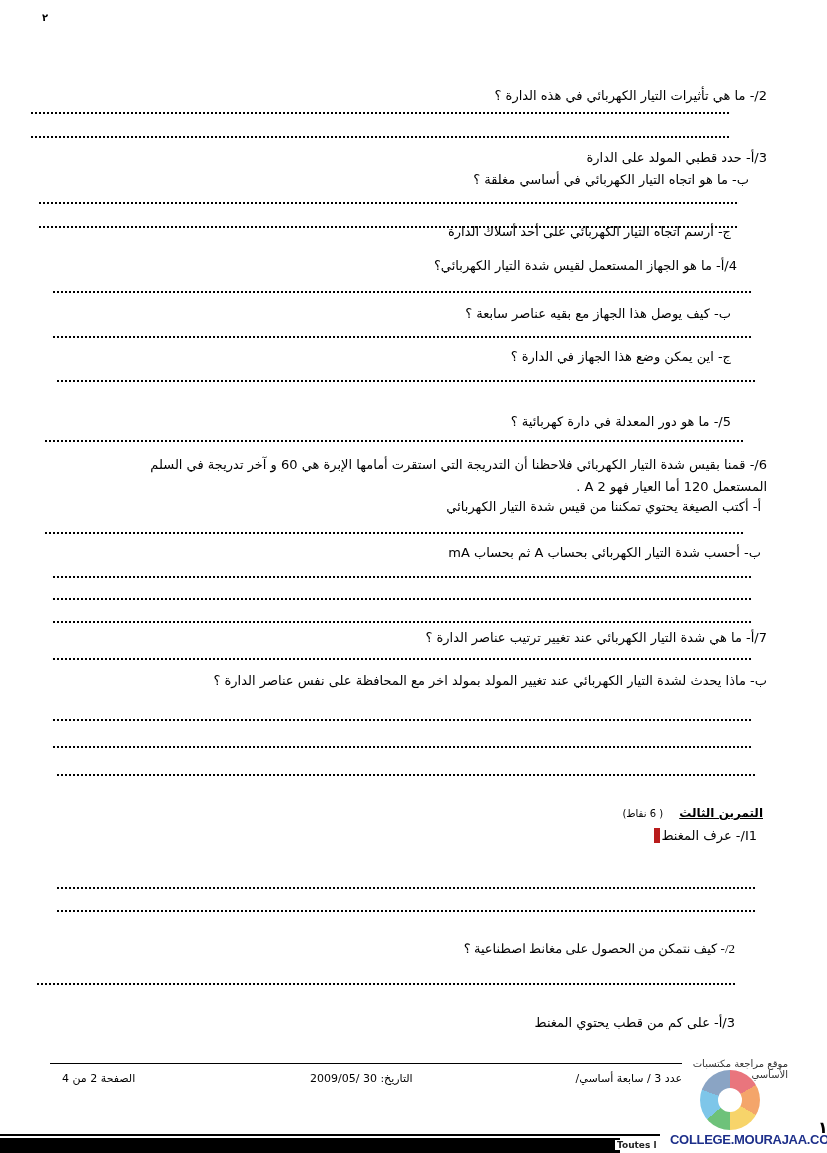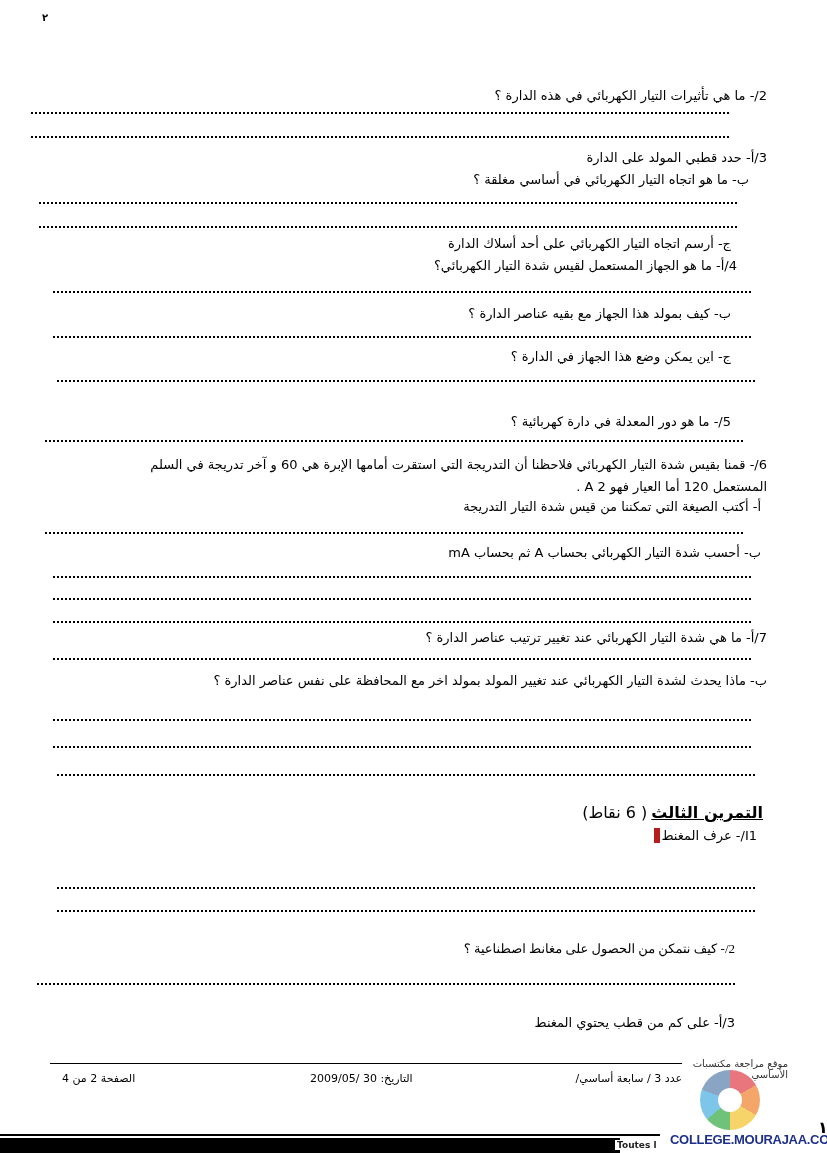--- a/index.html
+++ b/index.html
@@ -3,22 +3,22 @@
 <meta charset="utf-8">
 <style>
   html, body { margin: 0; padding: 0; background: #ffffff; }
   body { width: 827px; height: 1153px; position: relative; overflow: hidden;
          font-family: "DejaVu Sans", sans-serif; color: #000; }
   .page { position: absolute; left: 0; top: 0; width: 827px; height: 1153px; }
   .q { position: absolute; direction: rtl; text-align: right; font-size: 13px; white-space: nowrap; line-height: 16px; }
   .dots { position: absolute; height: 2px;
           background-image: radial-gradient(circle, #000 0.8px, transparent 1px);
           background-size: 4px 2px; background-repeat: repeat-x; }
-  .title-ex { font-weight: bold; text-decoration: underline; font-size: 16px; }
-  .pts { font-size: 16px; }
+  .title-ex { font-weight: bold; text-decoration: underline; font-size: 12px; margin-left: 12px; }
+  .pts { font-size: 10px; }
   .footer-line { position: absolute; left: 50px; top: 1063px; width: 632px; height: 1px; background: #000; }
   .footer-text { position: absolute; top: 1072px; font-size: 11px; direction: rtl; white-space: nowrap; }
   .bottom-bar { position: absolute; left: 0; top: 1138px; width: 620px; height: 15px; background: #000; }
   .bottom-rule { position: absolute; left: 0; top: 1134px; width: 660px; height: 2px; background: #000; }
   .toutes { position: absolute; left: 615px; top: 1140px; font-size: 9px; font-weight: bold; color: #222; background: #fff; padding: 0 2px; }
   .logo { position: absolute; left: 678px; top: 1058px; width: 135px; height: 90px; }
   .logo-ring { position: absolute; left: 22px; top: 12px; width: 60px; height: 60px; border-radius: 50%;
     background: conic-gradient(#e9757d 0 60deg, #f4a56a 60deg 120deg, #f7d46a 120deg 180deg, #6ec27a 180deg 230deg, #7ec6e9 230deg 290deg, #8aa4c4 290deg 360deg); }
   .logo-hole { position: absolute; left: 18px; top: 18px; width: 24px; height: 24px; border-radius: 50%; background: #fff; }
   .logo-arc { position: absolute; left: 0px; top: 0px; width: 110px; font-size: 10px; text-align: right; direction: rtl; color: #333; }
@@ -36,36 +36,36 @@
 
   <div class="q" style="right:60px; top:88px;text-align:right;">2/- ما هي تأثيرات التيار الكهربائي في هذه الدارة ؟</div>
   <div class="dots" style="left:30px; width:700px; top:112px;"></div>
   <div class="dots" style="left:30px; width:700px; top:136px;"></div>
 
   <div class="q" style="right:60px; top:150px;">3/أ- حدد قطبي المولد على الدارة</div>
   <div class="q" style="right:78px; top:172px;">ب- ما هو اتجاه التيار الكهربائي في أساسي مغلقة ؟</div>
   <div class="dots" style="left:38px; width:700px; top:202px;"></div>
   <div class="dots" style="left:38px; width:700px; top:226px;"></div>
 
-  <div class="q" style="right:96px; top:236px;">ج- أرسم اتجاه التيار الكهربائي على أحد أسلاك الدارة</div>
+  <div class="q" style="right:96px; top:224px;">ج- أرسم اتجاه التيار الكهربائي على أحد أسلاك الدارة</div>
   <div class="q" style="right:90px; top:258px;">4/أ- ما هو الجهاز المستعمل لقيس شدة التيار الكهربائي؟</div>
   <div class="dots" style="left:52px; width:700px; top:291px;"></div>
 
-  <div class="q" style="right:96px; top:306px;">ب- كيف بمولد هذا الجهاز مع بقيه عناصر الدارة ؟</div>
+  <div class="q" style="right:96px; top:306px;">ب- كيف يوصل هذا الجهاز مع بقيه عناصر سابعة ؟</div>
   <div class="dots" style="left:52px; width:700px; top:336px;"></div>
 
   <div class="q" style="right:96px; top:349px;">ج- اين يمكن وضع هذا الجهاز في الدارة ؟</div>
   <div class="dots" style="left:56px; width:700px; top:380px;"></div>
 
   <div class="q" style="right:96px; top:414px;">5/- ما هو دور المعدلة في دارة كهربائية ؟</div>
   <div class="dots" style="left:44px; width:700px; top:440px;"></div>
 
   <div class="q" style="right:60px; top:457px;">6/- قمنا بقيس شدة التيار الكهربائي فلاحظنا أن التدريجة التي استقرت أمامها الإبرة هي 60 و آخر تدريجة في السلم</div>
   <div class="q" style="right:60px; top:479px;text-align:center;">المستعمل 120 أما العيار فهو 2 A .</div>
-  <div class="q" style="right:66px; top:499px;">أ- أكتب الصيغة التي تمكننا من قيس شدة التيار التدريجة</div>
+  <div class="q" style="right:66px; top:499px;">أ- أكتب الصيغة يحتوي تمكننا من قيس شدة التيار الكهربائي</div>
   <div class="dots" style="left:44px; width:700px; top:532px;"></div>
 
   <div class="q" style="right:66px; top:545px;text-align:center;">ب- أحسب شدة التيار الكهربائي بحساب A   ثم بحساب mA</div>
   <div class="dots" style="left:52px; width:700px; top:576px;"></div>
   <div class="dots" style="left:52px; width:700px; top:598px;"></div>
   <div class="dots" style="left:52px; width:700px; top:621px;"></div>
 
   <div class="q" style="right:60px; top:630px;">7/أ- ما هي شدة التيار الكهربائي عند تغيير ترتيب عناصر الدارة ؟</div>
   <div class="dots" style="left:52px; width:700px; top:658px;"></div>
 

